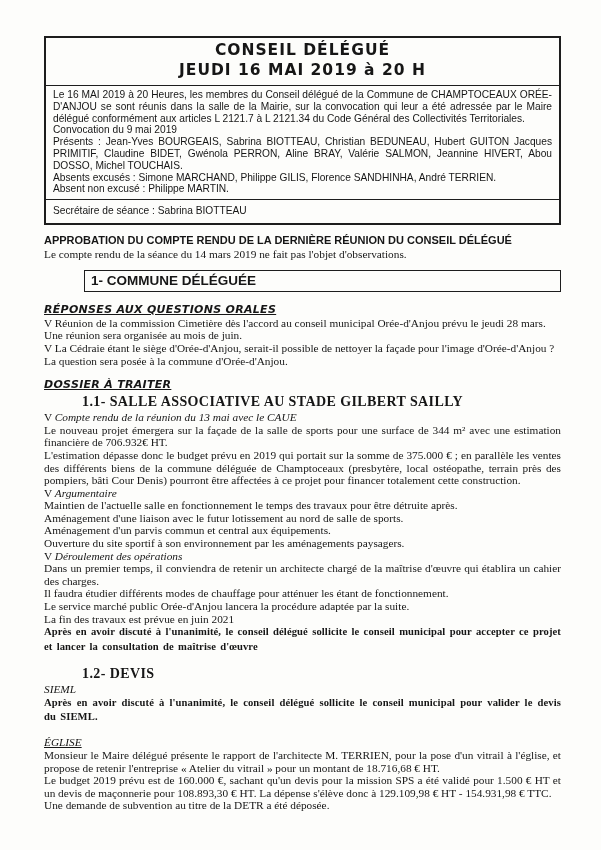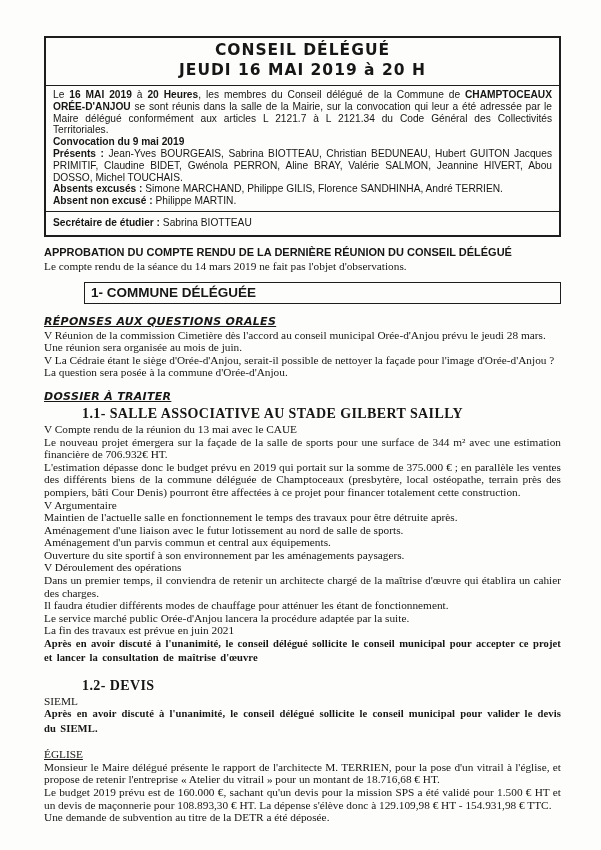--- a/index.html
+++ b/index.html
@@ -1,22 +1,22 @@
 <!DOCTYPE html>
 <html lang="fr"><head>
 <meta charset="utf-8">
 <style>
   html,body{margin:0;padding:0;background:#e8e8e8;}
   .page{
     width:601px;height:850px;margin:0 auto;background:#fdfdfb;color:#161616;
     box-sizing:border-box;padding:36px 40px 0 44px;overflow:hidden;
     font-family:"Liberation Serif", serif;position:relative;
   }
-  .b{font-weight:bold;}
-  .i{}
+  .b{font-weight:normal;}
+  .i{font-style:italic;}
   .u{text-decoration:underline;}
 
   
   .header-box{border:2px solid #1d1d1d;}
   .title-row{border-bottom:1.5px solid #1d1d1d;text-align:center;padding:3px 0 5px;}
   .title-line{
     font-family:"DejaVu Sans", sans-serif;font-weight:bold;
     font-size:15.5px;line-height:19.5px;letter-spacing:1px;margin:0;
   }
   .intro-row{
@@ -77,21 +77,21 @@
       <p class="title-line">JEUDI 16 MAI 2019 à 20 H</p>
     </div>
     <div class="intro-row">
       <p><span>Le </span><span class="b">16 MAI 2019</span><span> à </span><span class="b">20 Heures</span><span>, les membres du Conseil délégué de la Commune de </span><span class="b">CHAMPTOCEAUX ORÉE-D'ANJOU</span><span> se sont réunis dans la salle de la Mairie, sur la convocation qui leur a été adressée par le Maire délégué conformément aux articles L 2121.7 à L 2121.34 du Code Général des Collectivités Territoriales.</span></p>
       <p><span class="b">Convocation du 9 mai 2019</span></p>
       <p><span class="b">Présents : </span><span>Jean-Yves BOURGEAIS, Sabrina BIOTTEAU, Christian BEDUNEAU, Hubert GUITON Jacques PRIMITIF, Claudine BIDET, Gwénola PERRON, Aline BRAY, Valérie SALMON, Jeannine HIVERT, Abou DOSSO, Michel TOUCHAIS.</span></p>
       <p><span class="b">Absents excusés : </span><span>Simone MARCHAND, Philippe GILIS, Florence SANDHINHA, André TERRIEN.</span></p>
       <p><span class="b">Absent non excusé : </span><span>Philippe MARTIN.</span></p>
     </div>
     <div class="secretary-row">
-      <p><span class="b">Secrétaire de étudier : </span><span>Sabrina BIOTTEAU</span></p>
+      <p><span class="b">Secrétaire de séance : </span><span>Sabrina BIOTTEAU</span></p>
     </div>
   </div>
 
   <p class="appro-heading">APPROBATION DU COMPTE RENDU DE LA DERNIÈRE RÉUNION DU CONSEIL DÉLÉGUÉ</p>
   <p class="appro-body">Le compte rendu de la séance du 14 mars 2019 ne fait pas l'objet d'observations.</p>
 
   <div class="section-box">
     <span>1- COMMUNE DÉLÉGUÉE</span>
   </div>
 

